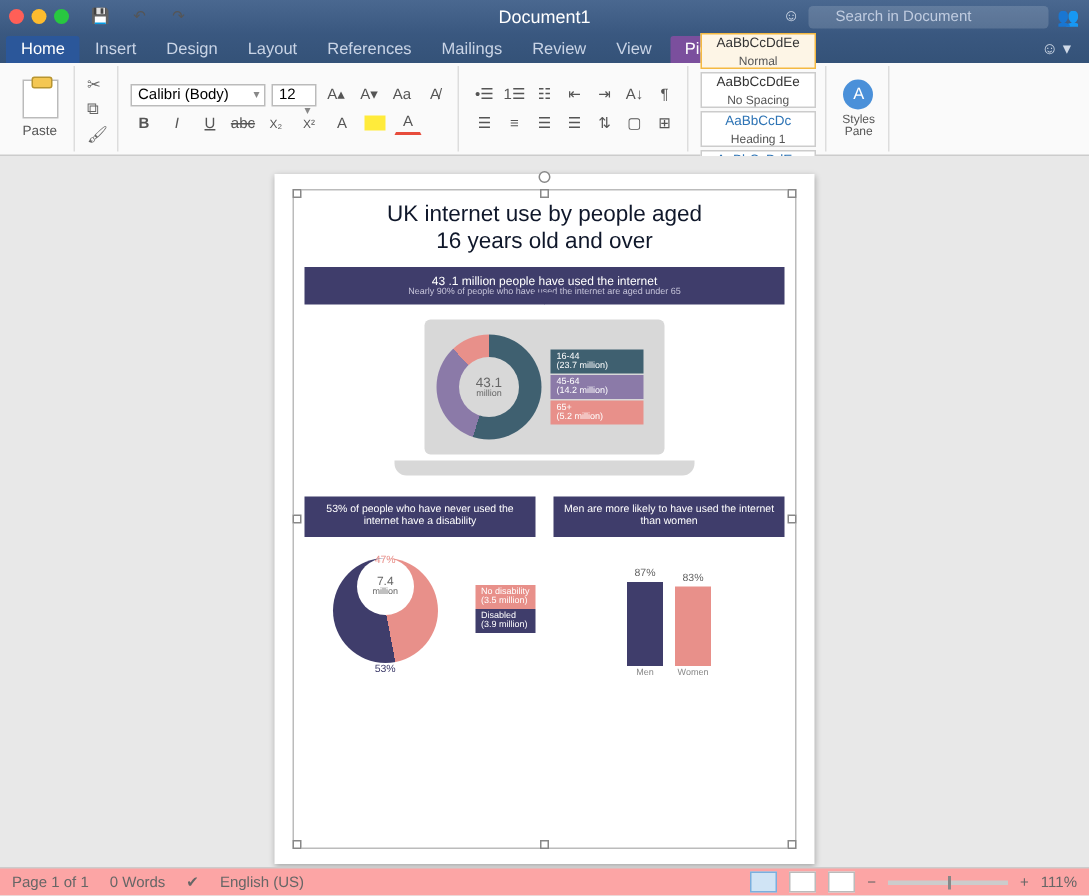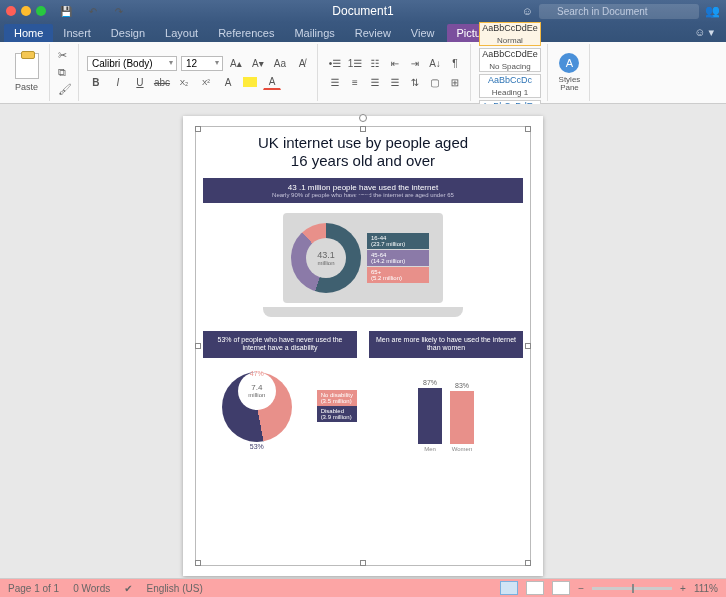--- a/index.html
+++ b/index.html
@@ -38,21 +38,21 @@
 .icobtn{width:18px;height:16px;border:1px solid transparent;display:inline-flex;align-items:center;justify-content:center;font-size:10px;color:#555;cursor:pointer;}
 .bold{font-weight:bold;}
 .ital{font-style:italic;}
 .under{text-decoration:underline;}
 .strike{text-decoration:line-through;}
 .sup{font-size:8px;}
 .hl{background:#ffeb3b;width:14px;height:10px;}
 .fc{border-bottom:2px solid #e74c3c;}
 .para-row{display:flex;gap:2px;}
 .styles-group{display:flex;gap:2px;align-items:center;}
-.style-box{width:62px;height:44px;border:1px solid #ccc;background:#fff;display:flex;flex-direction:column;align-items:center;justify-content:center;font-size:8px;color:#555;cursor:pointer;}
+.style-box{width:77px;height:44px;border:1px solid #ccc;background:#fff;display:flex;flex-direction:column;align-items:center;justify-content:center;font-size:8px;color:#555;cursor:pointer;}
 .style-box.sel{border-color:#f4b942;background:#fdf5e6;}
 .style-sample{font-size:9px;color:#333;margin-bottom:3px;}
 .style-h{color:#2e74b5;}
 .pane-group{width:40px;align-items:center;}
 .pane-ic{width:20px;height:20px;border-radius:50%;background:#4a90d9;color:#fff;display:flex;align-items:center;justify-content:center;font-size:11px;}
 .pane-lbl{font-size:8px;color:#555;text-align:center;line-height:1;}
 
 
 .canvas { height: 474px; background:#e8e8e8; overflow:auto; position:relative; display:flex; justify-content:center; padding-top:12px;}
 .page { width:360px; height:460px; background:#fff; box-shadow:0 1px 4px rgba(0,0,0,.3); position:relative; padding:18px 20px;}
@@ -145,21 +145,21 @@
   <div class="group">
     <div class="mini-btns">
       <span>✂</span>
       <span>⧉</span>
       <span>🖌</span>
     </div>
   </div>
   <div class="group">
     <div class="font-row">
       <div class="font-sel" style="width:90px">Calibri (Body)</div>
-      <div class="font-sel" style="width:42px">12</div>
+      <div class="font-sel" style="width:30px">12</div>
       <span class="icobtn">A▴</span>
       <span class="icobtn">A▾</span>
       <span class="icobtn">Aa</span>
       <span class="icobtn">A̸</span>
     </div>
     <div class="font-row">
       <span class="icobtn bold">B</span>
       <span class="icobtn ital">I</span>
       <span class="icobtn under">U</span>
       <span class="icobtn strike">abc</span>

